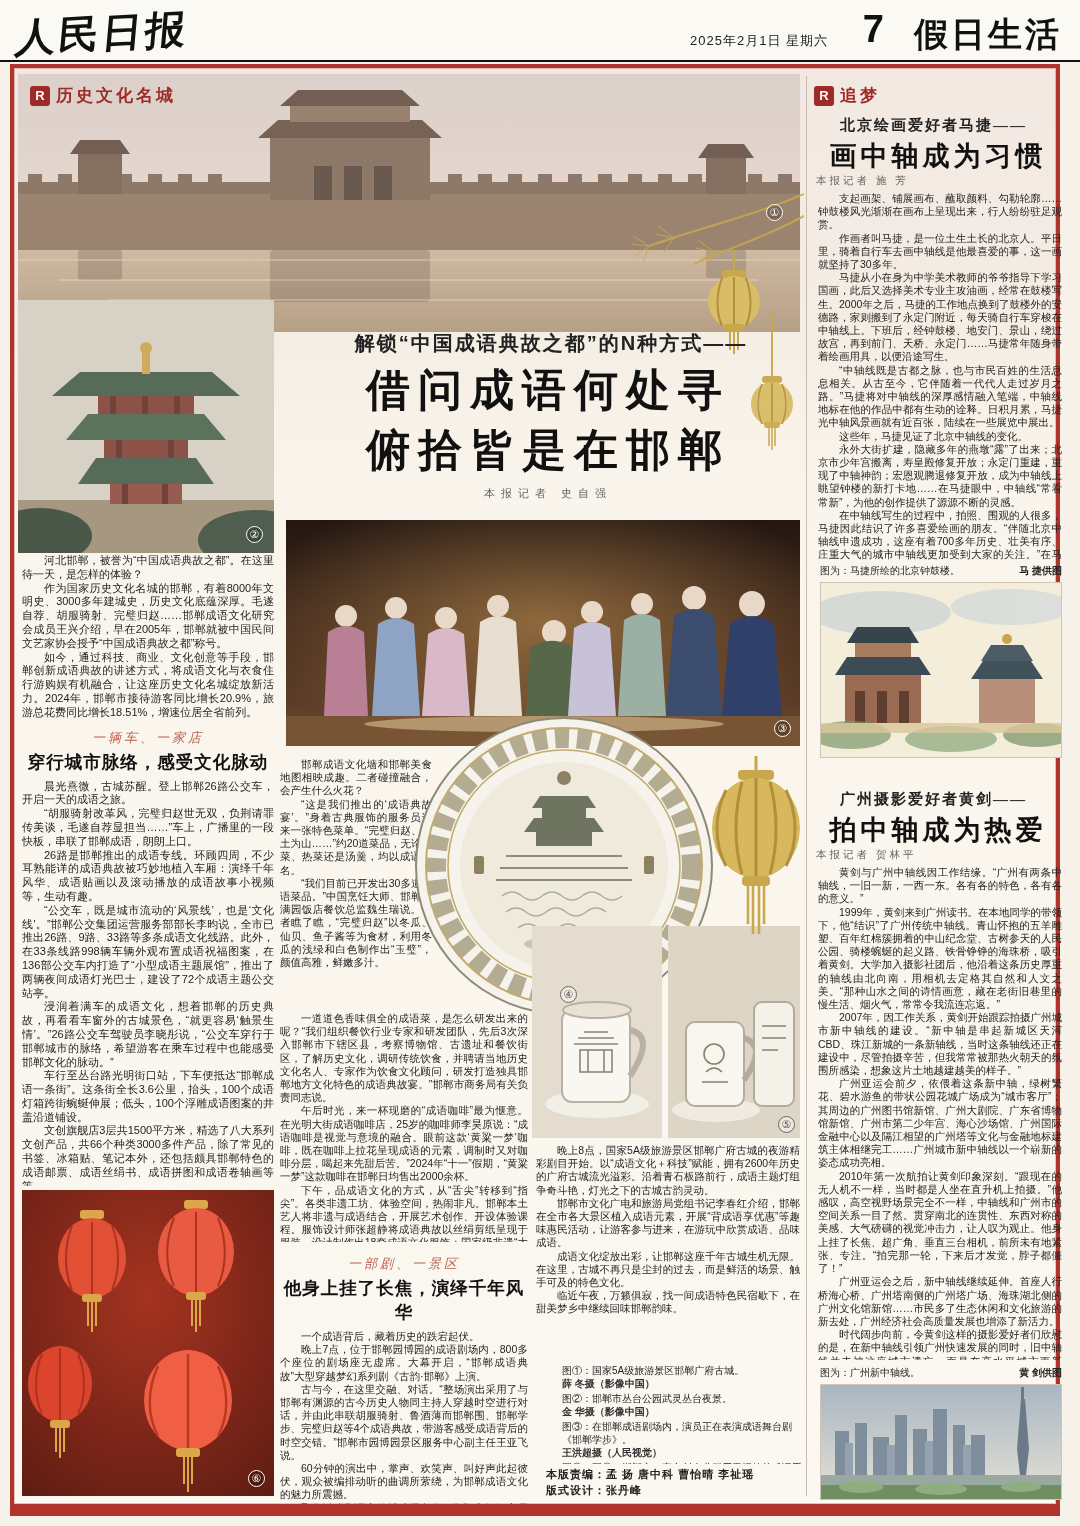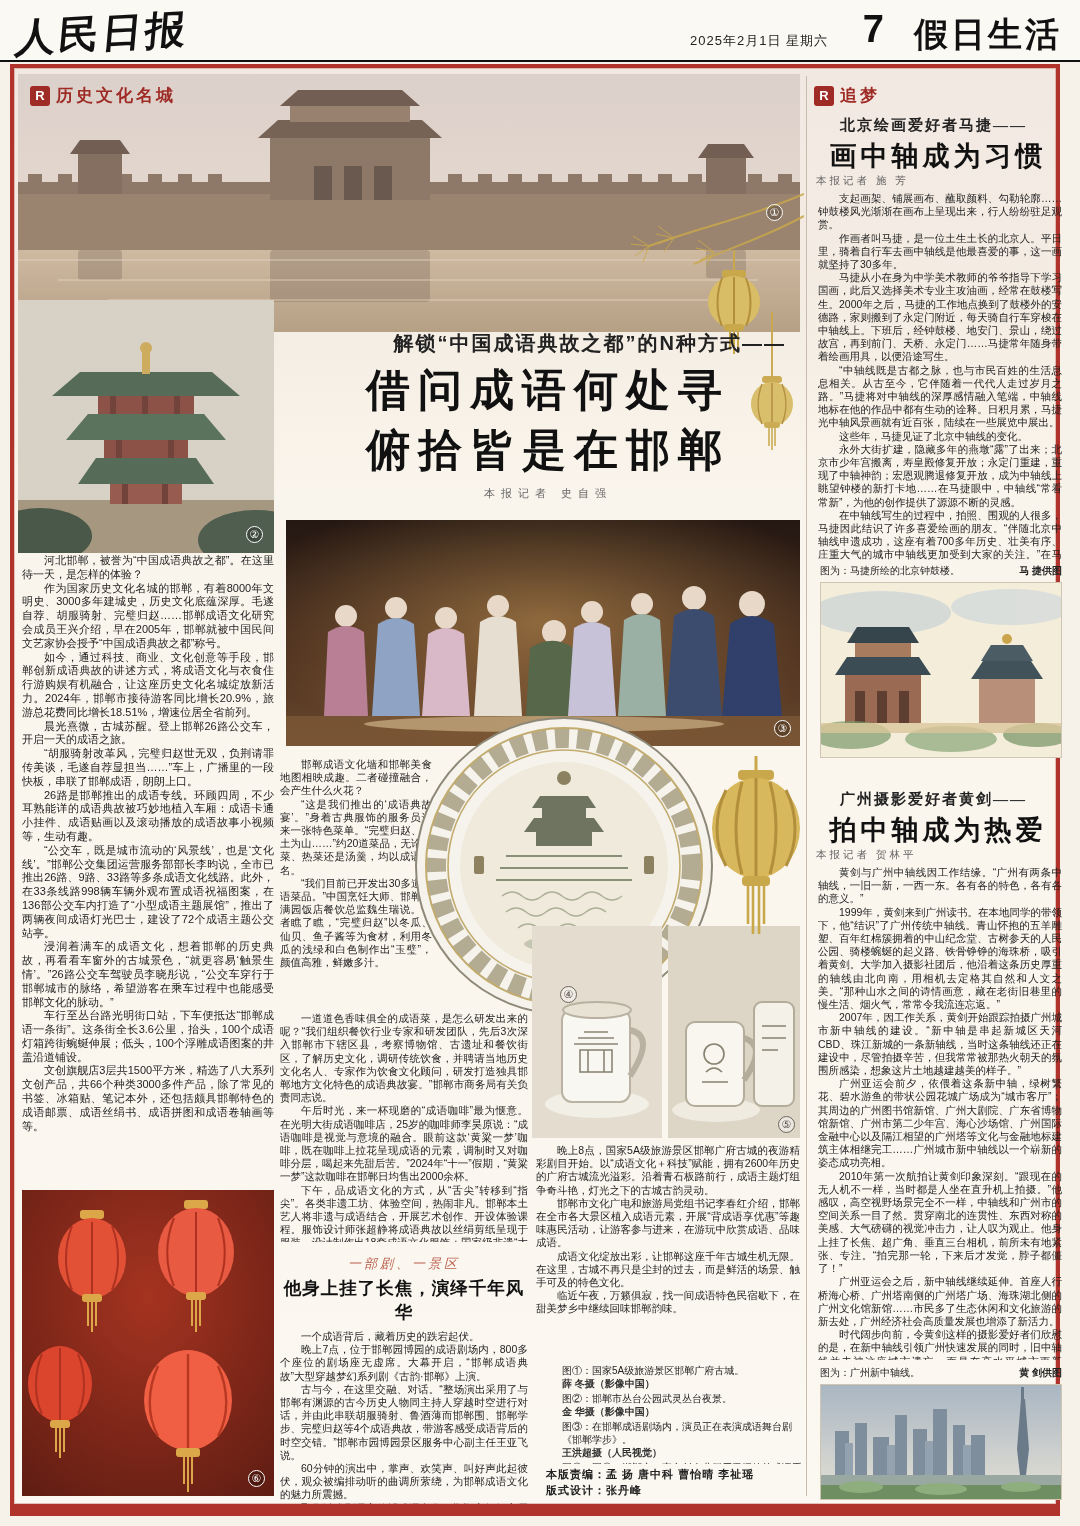--- a/index.html
+++ b/index.html
@@ -15,21 +15,21 @@
     background:linear-gradient(180deg,#f2e8e2 0px,#f5eee4 280px,#faf5ec 420px,#fbf8f1 100%);
     box-shadow:inset 0 0 0 1px rgba(176,52,44,.28)}
   .frame *{box-sizing:border-box}
   .divider{position:absolute;left:792px;top:8px;width:1px;height:1420px;background:#c9bcae}
   
   .badge{position:absolute;display:flex;align-items:center;gap:6px;z-index:9}
   .badge .r{width:20px;height:20px;background:#9e2b25;color:#fff;font-weight:bold;font-size:13px;line-height:20px;text-align:center;border-radius:3px}
   .badge .lbl{color:#9e2b25;font-weight:bold;font-size:17px;letter-spacing:3px}
   
   .headline{position:absolute;left:296px;top:262px;width:476px;text-align:center;z-index:8}
-  .kicker-main{font-size:20px;font-weight:bold;letter-spacing:2px;text-align:right;padding-left:6px;color:#222}
+  .kicker-main{font-size:20px;font-weight:bold;letter-spacing:2px;text-align:center;padding-left:6px;color:#222}
   .title-big{font-size:44px;font-weight:900;letter-spacing:8px;line-height:1.22;color:#111;margin-top:6px}
   .byline-main{font-size:11px;color:#666;letter-spacing:6px;margin-top:10px}
   
   .photo{position:absolute;overflow:hidden}
   .photo svg{display:block}
   .marker{position:absolute;width:17px;height:17px;border:1px solid #fff;border-radius:50%;color:#fff;font-size:11px;line-height:15px;text-align:center;background:rgba(0,0,0,.22);z-index:12}
   .marker.dark{border-color:#6b665c;color:#55504a;background:rgba(255,255,255,.45)}
   
   .col{position:absolute;overflow:hidden;text-align:justify}
   .col p{margin:0;text-indent:2em;font-size:11px;line-height:13.8px;color:#1d1d1d}
@@ -285,24 +285,28 @@
     </svg>
   </div>
   <span class="marker" style="left:760px;top:652px">③</span>
 
   <div class="col" style="left:8px;top:486px;width:252px;height:632px">
     <div>
         <p>河北邯郸，被誉为“中国成语典故之都”。在这里待一天，是怎样的体验？</p>
         <p>作为国家历史文化名城的邯郸，有着8000年文明史、3000多年建城史，历史文化底蕴深厚。毛遂自荐、胡服骑射、完璧归赵……邯郸成语文化研究会成员王兴介绍，早在2005年，邯郸就被中国民间文艺家协会授予“中国成语典故之都”称号。</p>
         <p>如今，通过科技、商业、文化创意等手段，邯郸创新成语典故的讲述方式，将成语文化与衣食住行游购娱有机融合，让这座历史文化名城绽放新活力。2024年，邯郸市接待游客同比增长20.9%，旅游总花费同比增长18.51%，增速位居全省前列。</p>
       </div>
+    <div class="sec-head">
+      <div class="sec-kicker">一辆车、一家店</div>
+      <div class="sec-title">穿行城市脉络，感受文化脉动</div>
+    </div>
     <div>
         <p>晨光熹微，古城苏醒。登上邯郸26路公交车，开启一天的成语之旅。</p>
         <p>“胡服骑射改革风，完璧归赵世无双，负荆请罪传美谈，毛遂自荐显担当……”车上，广播里的一段快板，串联了邯郸成语，朗朗上口。</p>
-        <p>26路是邯郸推出的成语专线。环顾四周，不少耳熟能详的成语典故被巧妙地植入车厢：成语卡通小挂件、成语贴画以及滚动播放的成语故事小视频等，生动有趣。</p>
+        <p>26路是邯郸推出的成语专线。环顾四周，不少耳熟能详的成语典故被巧妙地植入车厢：演绎千年风华、成语贴画以及滚动播放的成语故事小视频等，生动有趣。</p>
         <p>“公交车，既是城市流动的‘风景线’，也是‘文化线’。”邯郸公交集团运营服务部部长李昀说，全市已推出26路、9路、33路等多条成语文化线路。此外，在33条线路998辆车辆外观布置成语祝福图案，在136部公交车内打造了“小型成语主题展馆”，推出了两辆夜间成语灯光巴士，建设了72个成语主题公交站亭。</p>
         <p>浸润着满车的成语文化，想着邯郸的历史典故，再看看车窗外的古城景色，“就更容易‘触景生情’。”26路公交车驾驶员李晓彤说，“公交车穿行于邯郸城市的脉络，希望游客在乘车过程中也能感受邯郸文化的脉动。”</p>
         <p>车行至丛台路光明街口站，下车便抵达“邯郸成语一条街”。这条街全长3.6公里，抬头，100个成语灯箱跨街蜿蜒伸展；低头，100个浮雕成语图案的井盖沿道铺设。</p>
         <p>文创旗舰店3层共1500平方米，精选了八大系列文创产品，共66个种类3000多件产品，除了常见的书签、冰箱贴、笔记本外，还包括颇具邯郸特色的成语邮票、成语丝绢书、成语拼图和成语卷轴画等等。</p>
       </div>
 
   </div>
 
   <div class="photo" style="left:8px;top:1122px;width:252px;height:306px">
     <svg width="252" height="306" viewBox="0 0 252 306">

